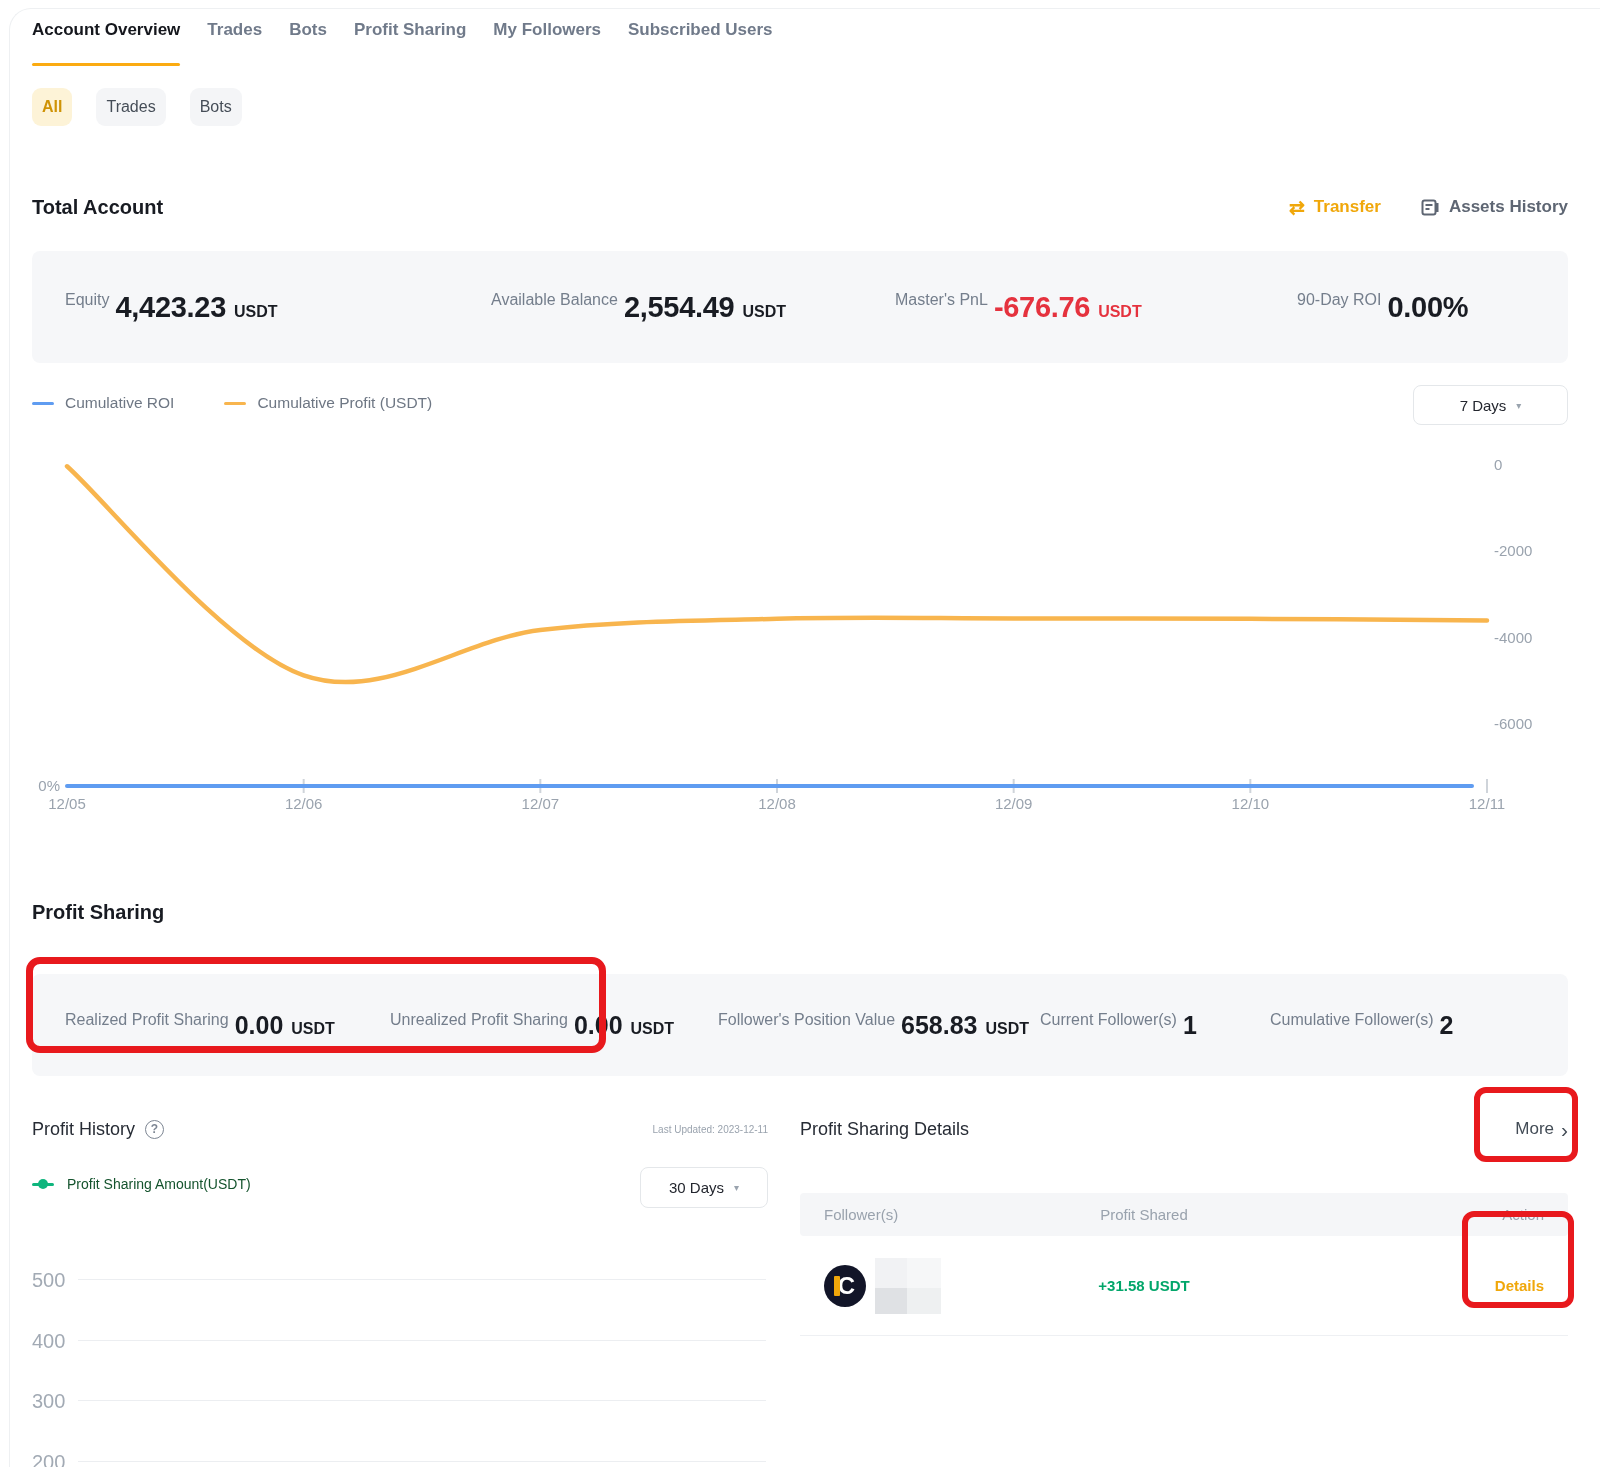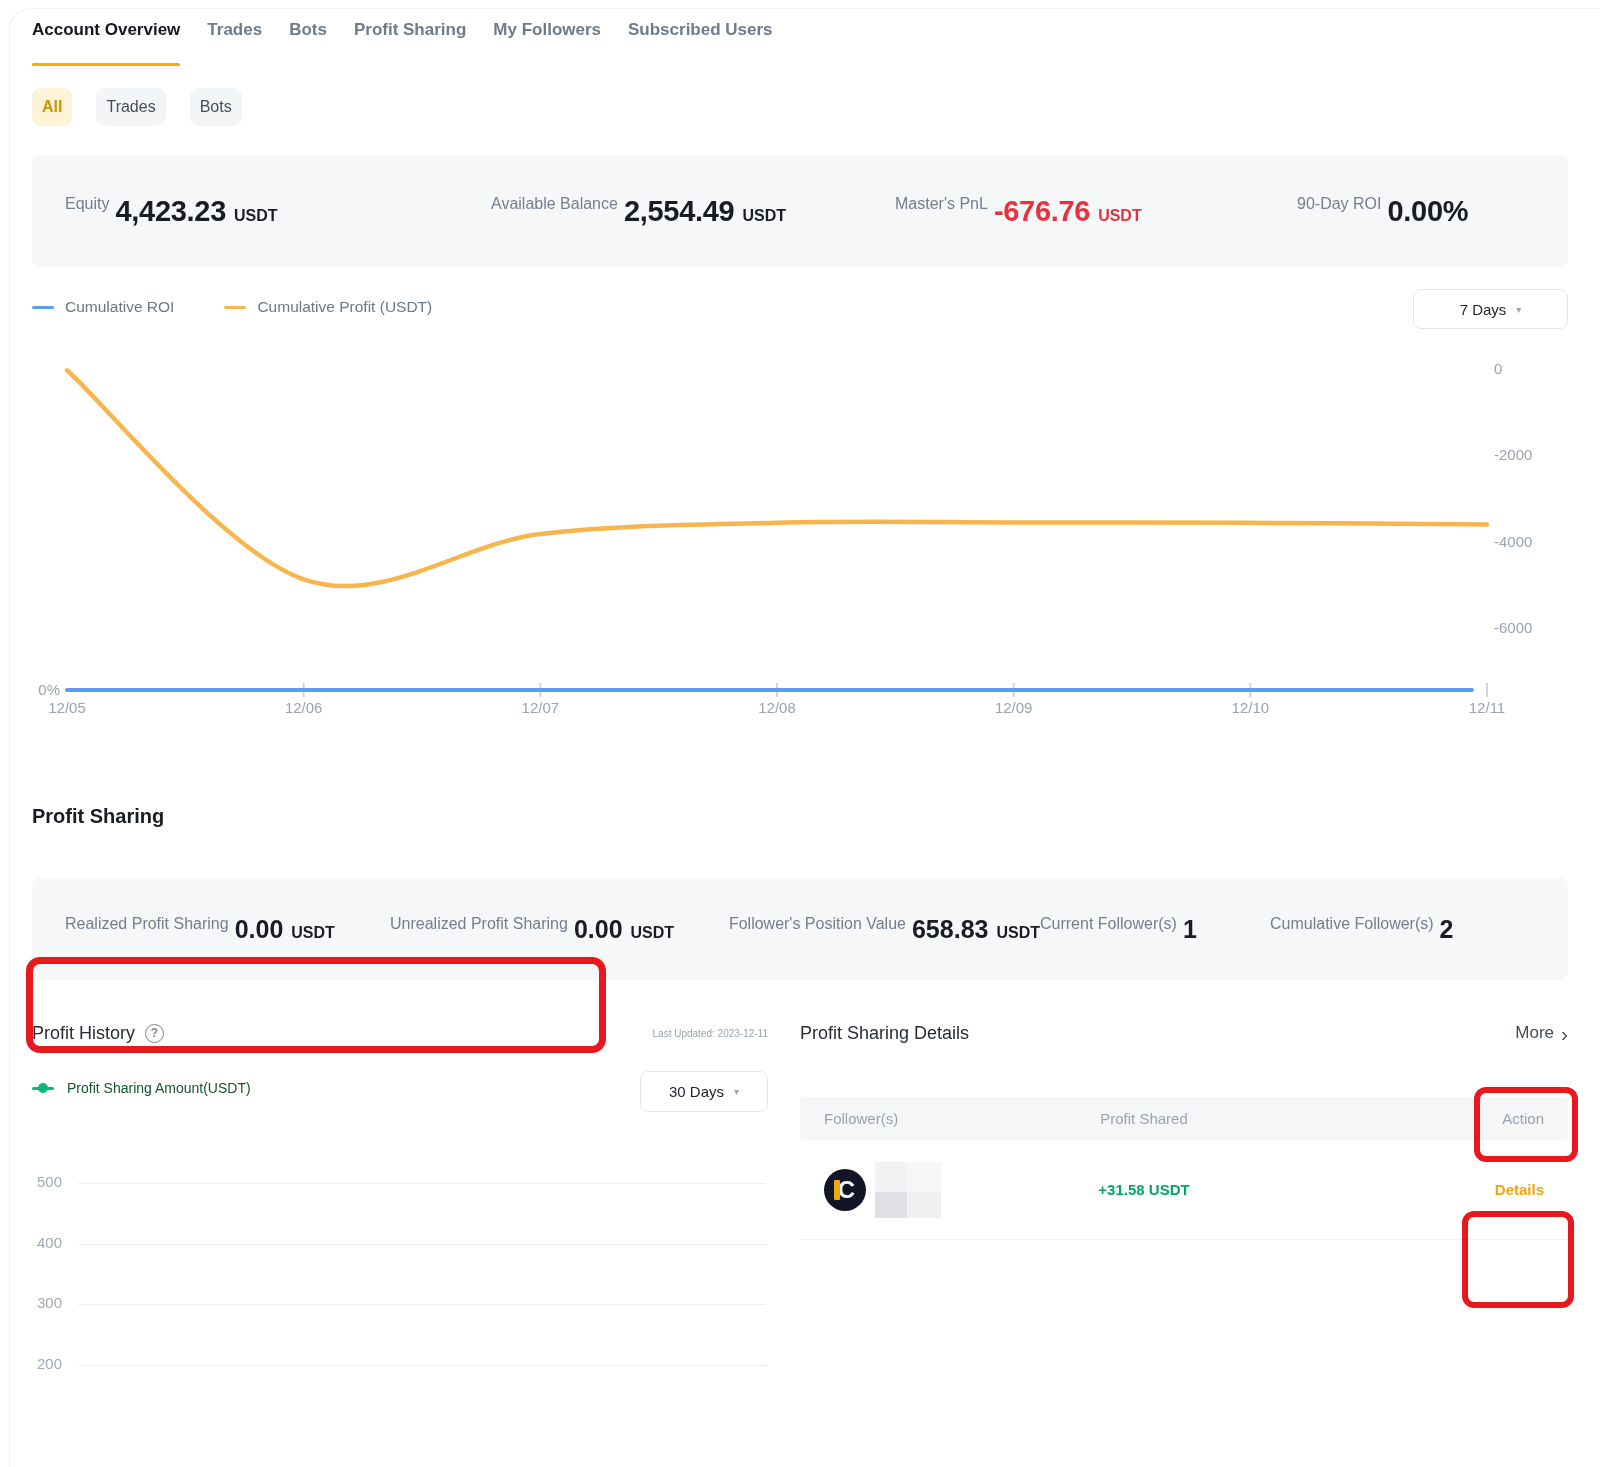--- a/index.html
+++ b/index.html
@@ -72,21 +72,21 @@
   .chev { font-size:21px; line-height:1; color:#434c56; }
 
   
   .legend-row2 { position:relative; margin-top:26px; height:26px; display:flex; align-items:center; gap:13px; }
   .gmarker { position:relative; width:22px; height:3px; border-radius:2px; }
   .gmarker::after { content:''; position:absolute; left:6px; top:-3.5px; width:10px; height:10px; border-radius:50%; background:inherit; }
   .glabel { font-size:14px; color:#14532d; }
   .select2 { width:128px; height:41px; top:-4px; }
   .ph-chart { position:relative; margin-top:31px; height:257px; overflow:hidden; }
   .gline { position:absolute; left:46px; right:2px; height:1px; background:#eceef1; }
-  .gtick { position:absolute; left:0; width:30px; text-align:right; font-size:15px; color:#a2aab4; }
+  .gtick { position:absolute; left:0; width:30px; text-align:right; font-size:20px; color:#a2aab4; }
 
   
   .tbl-head { margin-top:48px; height:43px; background:#f5f6f8; border-radius:4px;
     display:flex; align-items:center; padding:0 24px; font-size:15px; color:#99a2ad; }
   .trow { display:flex; align-items:center; height:100px; padding:0 24px; border-bottom:1px solid #eef0f3; }
   .c1 { flex:0 0 190px; display:flex; align-items:center; gap:9px; }
   .c2 { flex:0 0 260px; text-align:center; }
   .c3 { flex:1; text-align:right; }
   .green { color:#02a66a; font-size:15px; font-weight:700; }
   .details { color:#f0a70a; font-size:15px; font-weight:700; cursor:pointer; text-decoration:none; }
@@ -128,20 +128,38 @@
         <span>All</span>
       </div>
       <div class="pill">
         <span>Trades</span>
       </div>
       <div class="pill">
         <span>Bots</span>
       </div>
     </div>
 
+  <div class="section-head">
+    <h2 class="big">Total Account</h2>
+    <div class="head-actions">
+      <a class="hlink transfer">
+        <span class="t-icon">⇄</span>
+        <span>Transfer</span>
+      </a>
+      <a class="hlink assets">
+        <svg width="19" height="19" viewBox="0 0 19 19">
+          <rect x="1.5" y="2.5" width="13" height="14" rx="2" fill="none" stroke="#5e6673" stroke-width="2"></rect>
+          <rect x="14.5" y="5" width="3" height="9" fill="#5e6673"></rect>
+          <line x1="4.5" y1="7" x2="11.5" y2="7" stroke="#5e6673" stroke-width="2"></line>
+          <line x1="4.5" y1="11" x2="8.5" y2="11" stroke="#5e6673" stroke-width="2"></line>
+        </svg>
+        <span>Assets History</span>
+      </a>
+    </div>
+  </div>
 
   <div class="stat-card card1">
       <div class="stat" style="flex: 0 0 426px;">
         <div class="stat-label">Equity</div>
         <div class="stat-value">
           <span class="v">4,423.23</span>
           <span class="u">USDT</span>
         </div>
       </div>
       <div class="stat" style="flex: 0 0 404px; text-align: right;">
@@ -216,21 +234,21 @@
           <span class="u">USDT</span>
         </div>
       </div>
       <div class="stat" style="flex: 0 0 328px;">
         <div class="stat-label">Unrealized Profit Sharing</div>
         <div class="stat-value">
           <span class="v">0.00</span>
           <span class="u">USDT</span>
         </div>
       </div>
-      <div class="stat" style="flex: 0 0 322px; justify-content: flex-end;">
+      <div class="stat" style="flex: 0 0 322px;">
         <div class="stat-label">Follower's Position Value</div>
         <div class="stat-value">
           <span class="v">658.83</span>
           <span class="u">USDT</span>
         </div>
       </div>
       <div class="stat" style="flex: 0 0 230px;">
         <div class="stat-label">Current Follower(s)</div>
         <div class="stat-value">
           <span class="v">1</span>

